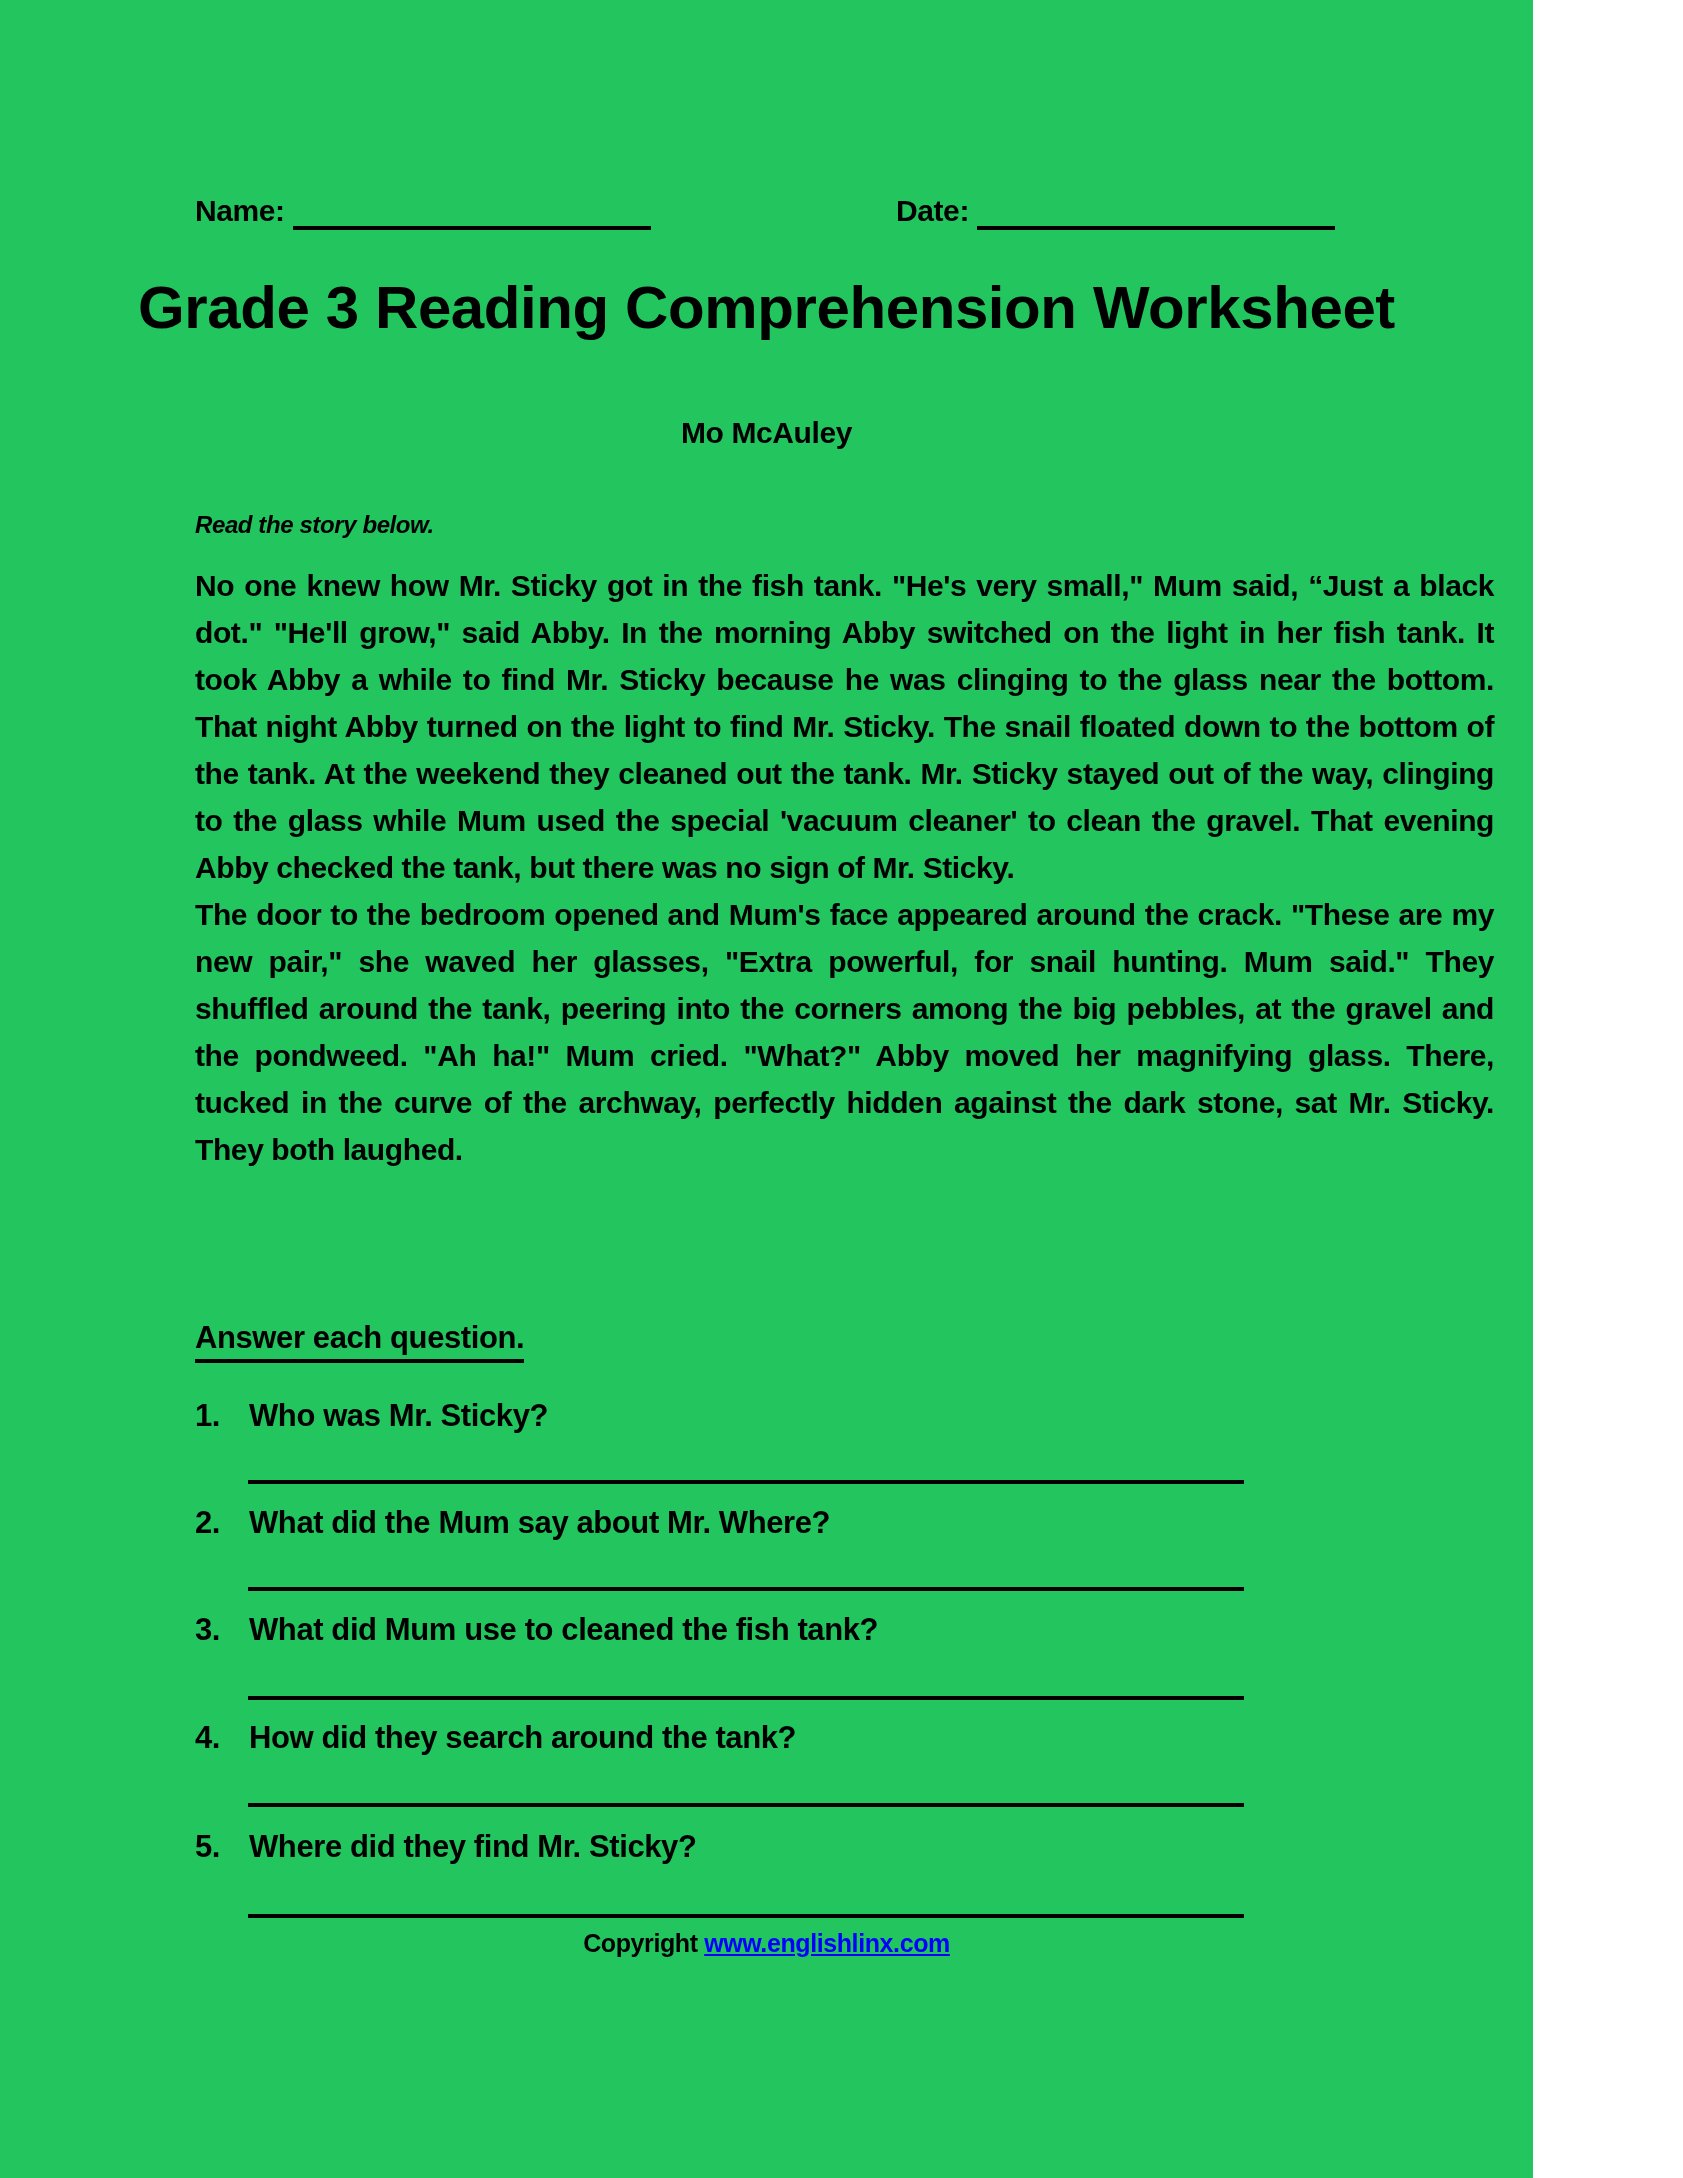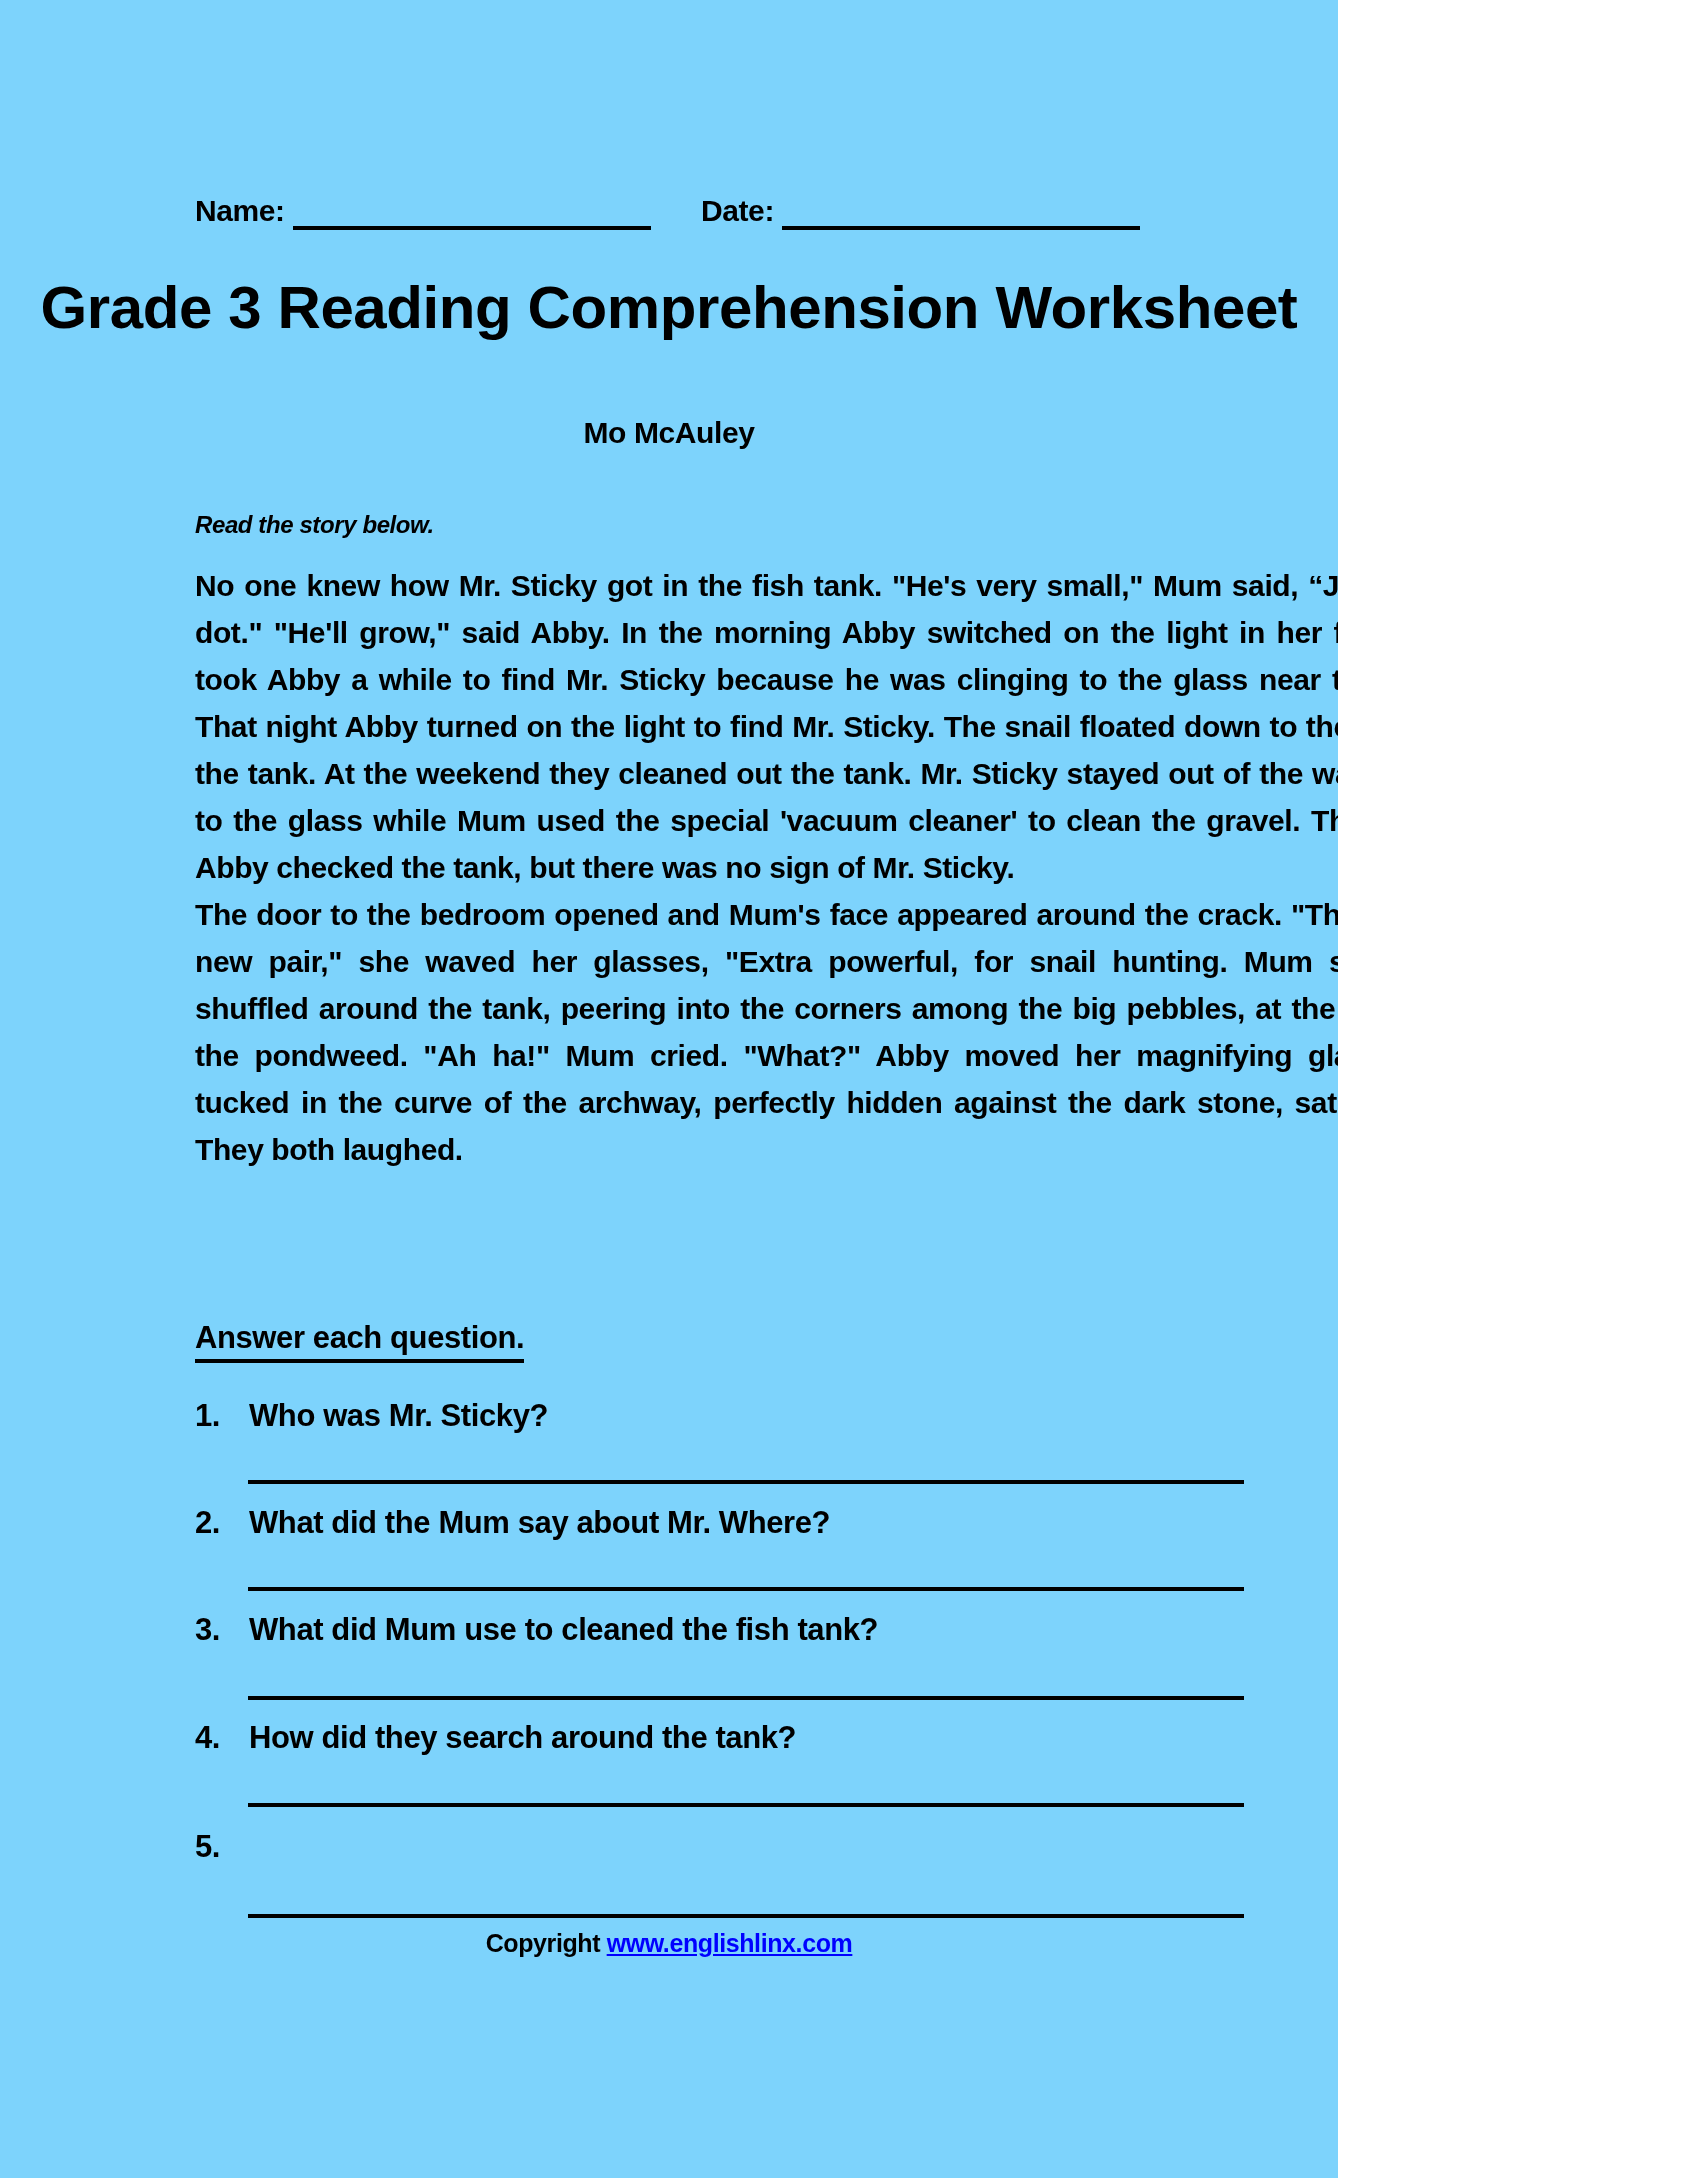--- a/index.html
+++ b/index.html
@@ -1,21 +1,21 @@
 <!DOCTYPE html>
 <html><head>
 <meta charset="utf-8">
 <style>
   * { margin: 0; padding: 0; box-sizing: border-box; }
   html, body { background: #ffffff; }
   .page {
     position: relative;
-    width: 1338px;
+    width: 1533px;
     height: 2178px;
-    background: #7dd3fc;
+    background: #22c55e;
     font-family: "Liberation Sans", "DejaVu Sans", sans-serif;
     font-weight: bold;
     font-stretch: condensed;
     color: #000000;
     letter-spacing: -0.4px;
     overflow: hidden;
   }
 
   
   .header-row {
@@ -180,20 +180,21 @@
   <div class="answer-line a3"></div>
 
   <div class="question q4">
     <span class="q-number">4.</span>
     <span class="q-text">How did they search around the tank?</span>
   </div>
   <div class="answer-line a4"></div>
 
   <div class="question q5">
     <span class="q-number">5.</span>
+    <span class="q-text">Where did they find Mr. Sticky?</span>
   </div>
   <div class="answer-line a5"></div>
 
   <div class="footer">
     <span>Copyright</span>
     <span> </span>
     <a>www.englishlinx.com</a>
   </div>
 
 </div>

